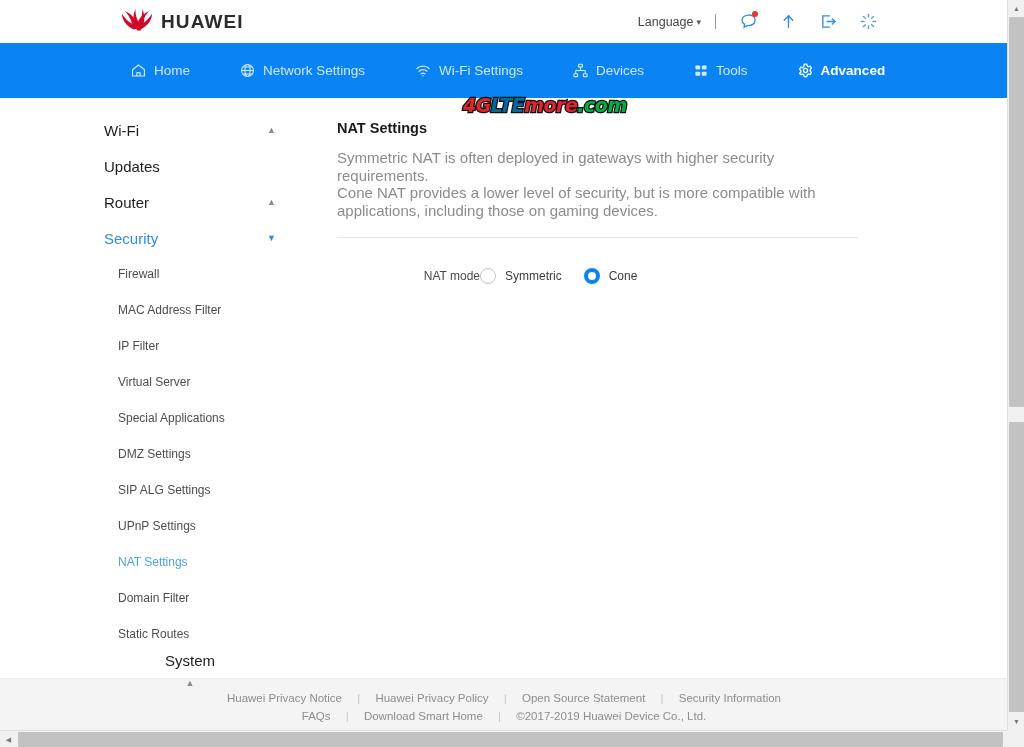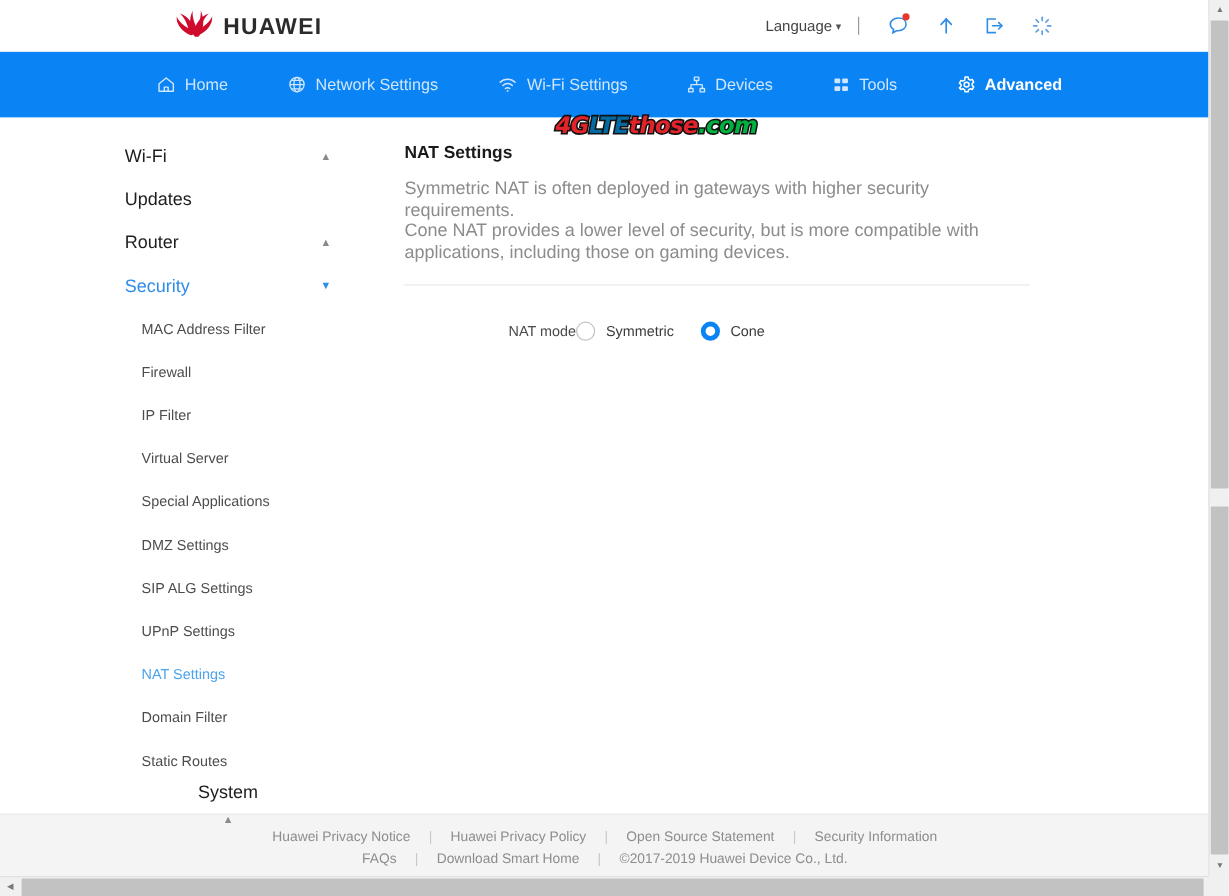--- a/index.html
+++ b/index.html
@@ -33,21 +33,21 @@
   .topbar {
     position: relative;
     height: 43px;
     background: #ffffff;
     display: flex;
     align-items: center;
   }
 
   .logo-wrap {
     position: absolute;
-    left: 147px;
+    left: 122px;
     top: 9px;
     display: flex;
     align-items: center;
     gap: 9px;
   }
   .logo-mark { display: block; }
   .logo-text {
     font-size: 19px;
     font-weight: bold;
     letter-spacing: 1.1px;
@@ -496,24 +496,24 @@
           <span>Router</span>
           <span class="chev">▲</span>
         </div>
 
         <div class="side-top active">
           <span>Security</span>
           <span class="chev blue">▼</span>
         </div>
 
         <div class="side-sub">
+          <span>Firewall</span>
+        </div>
+        <div class="side-sub">
           <span>MAC Address Filter</span>
-        </div>
-        <div class="side-sub">
-          <span>Firewall</span>
         </div>
         <div class="side-sub">
           <span>IP Filter</span>
         </div>
         <div class="side-sub">
           <span>Virtual Server</span>
         </div>
         <div class="side-sub">
           <span>Special Applications</span>
         </div>
@@ -547,21 +547,21 @@
 
         <div class="main-title">NAT Settings</div>
 
         <div class="main-desc">
           <div>Symmetric NAT is often deployed in gateways with higher security requirements.</div>
           <div>Cone NAT provides a lower level of security, but is more compatible with applications, including those on gaming devices.</div>
         </div>
 
         <div class="divider">
           <div class="watermark">
-            <span class="wm-a">4G</span><span class="wm-b">LTE</span><span class="wm-c">those</span><span class="wm-d">.com</span>
+            <span class="wm-a">4G</span><span class="wm-b">LTE</span><span class="wm-c">more</span><span class="wm-d">.com</span>
           </div>
         </div>
 
         <div class="form-row">
           <div class="form-label">NAT mode</div>
           <div class="radio-group">
             <div class="radio-opt">
               <span class="radio-circle"></span>
               <span class="radio-label">Symmetric</span>
             </div>

